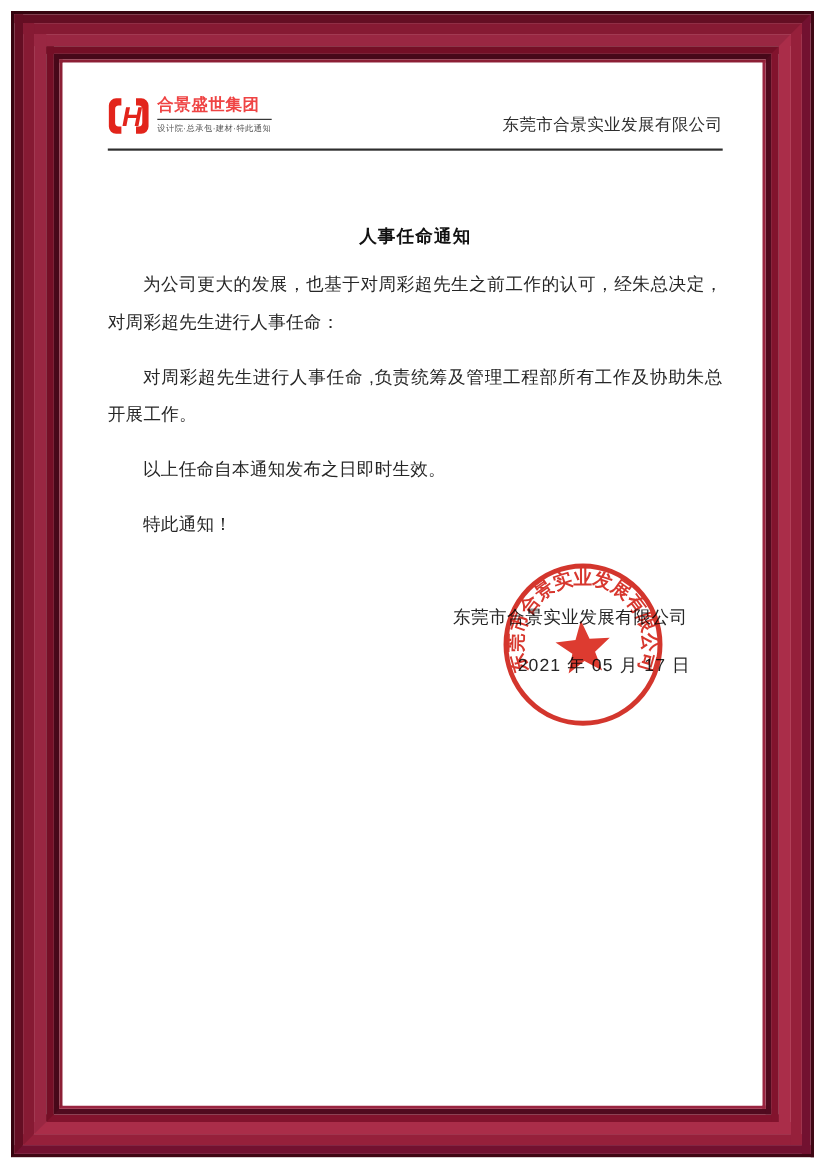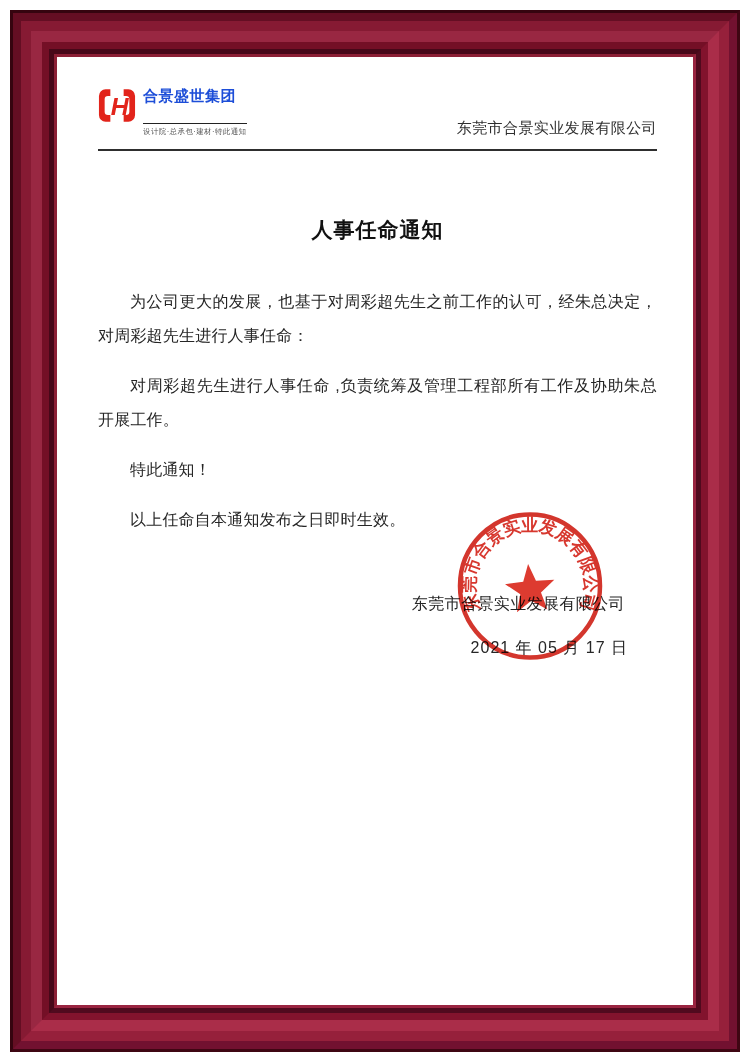--- a/index.html
+++ b/index.html
@@ -20,28 +20,28 @@
   .page{
     box-sizing:border-box;width:100%;height:100%;background:#ffffff;
     position:relative;overflow:hidden;padding:31px 36px 0 41px;
     color:#262626;
   }
   .hdr{display:flex;justify-content:space-between;align-items:flex-end;}
   .logo{display:flex;align-items:flex-start;}
   .logo svg{display:block;}
   .logo-txt{margin-left:7px;}
   .logo-name{
-    font-size:15px;font-weight:bold;color:#1d4ed8;letter-spacing:.5px;
-    border-bottom:1.5px solid #222;padding-bottom:19px;line-height:16px;
+    font-size:15px;font-weight:bold;color:#ef4444;letter-spacing:.5px;
+    border-bottom:1.5px solid #222;padding-bottom:4px;line-height:16px;
   }
   .logo-tag{font-size:7.5px;color:#555;letter-spacing:.4px;margin-top:2.5px;white-space:nowrap;}
   .co-name{font-size:15px;color:#2e2e2e;line-height:18px;letter-spacing:.4px;}
   .hdr-rule{border:0;border-top:2px solid #2e2e2e;margin:12px 0 0 0;}
-  .doc-title{text-align:center;font-size:21px;font-weight:bold;color:#111;margin:64px 0 0 0;line-height:30px;letter-spacing:1px;}
-  .body-text{margin-top:40px;}
+  .doc-title{text-align:center;font-size:16px;font-weight:bold;color:#111;margin:64px 0 0 0;line-height:30px;letter-spacing:1px;}
+  .body-text{margin-top:12px;}
   .body-text p{
     font-size:16px;line-height:34px;margin:0 0 16px 0;text-indent:2em;
     text-align:justify;color:#262626;letter-spacing:.2px;
   }
   .sig{margin-top:56px;text-align:right;font-size:16px;color:#262626;}
   .sig-co{line-height:22px;padding-right:32px;letter-spacing:.4px;}
   .sig-date{line-height:22px;padding-right:29px;margin-top:22px;letter-spacing:1px;}
   .seal{
     position:absolute;left:388px;top:444px;width:170px;height:170px;
     mix-blend-mode:multiply;opacity:.92;pointer-events:none;
@@ -76,22 +76,22 @@
         </div>
         <div class="co-name">东莞市合景实业发展有限公司</div>
       </div>
       <hr class="hdr-rule">
 
       <div class="doc-title">人事任命通知</div>
 
       <div class="body-text">
         <p>为公司更大的发展，也基于对周彩超先生之前工作的认可，经朱总决定，对周彩超先生进行人事任命：</p>
         <p>对周彩超先生进行人事任命 ,负责统筹及管理工程部所有工作及协助朱总开展工作。</p>
+        <p>以上任命自本通知发布之日即时生效。</p>
         <p>特此通知！</p>
-        <p>以上任命自本通知发布之日即时生效。</p>
       </div>
 
       <div class="sig">
         <div class="sig-co">东莞市合景实业发展有限公司</div>
         <div class="sig-date">2021 年 05 月 17 日</div>
       </div>
 
       <div class="seal">
         <svg width="170" height="170" viewBox="-85 -85 170 170">
           <ellipse cx="0" cy="0" rx="70" ry="71.5" fill="none" stroke="#d0241b" stroke-width="4.5"></ellipse>

